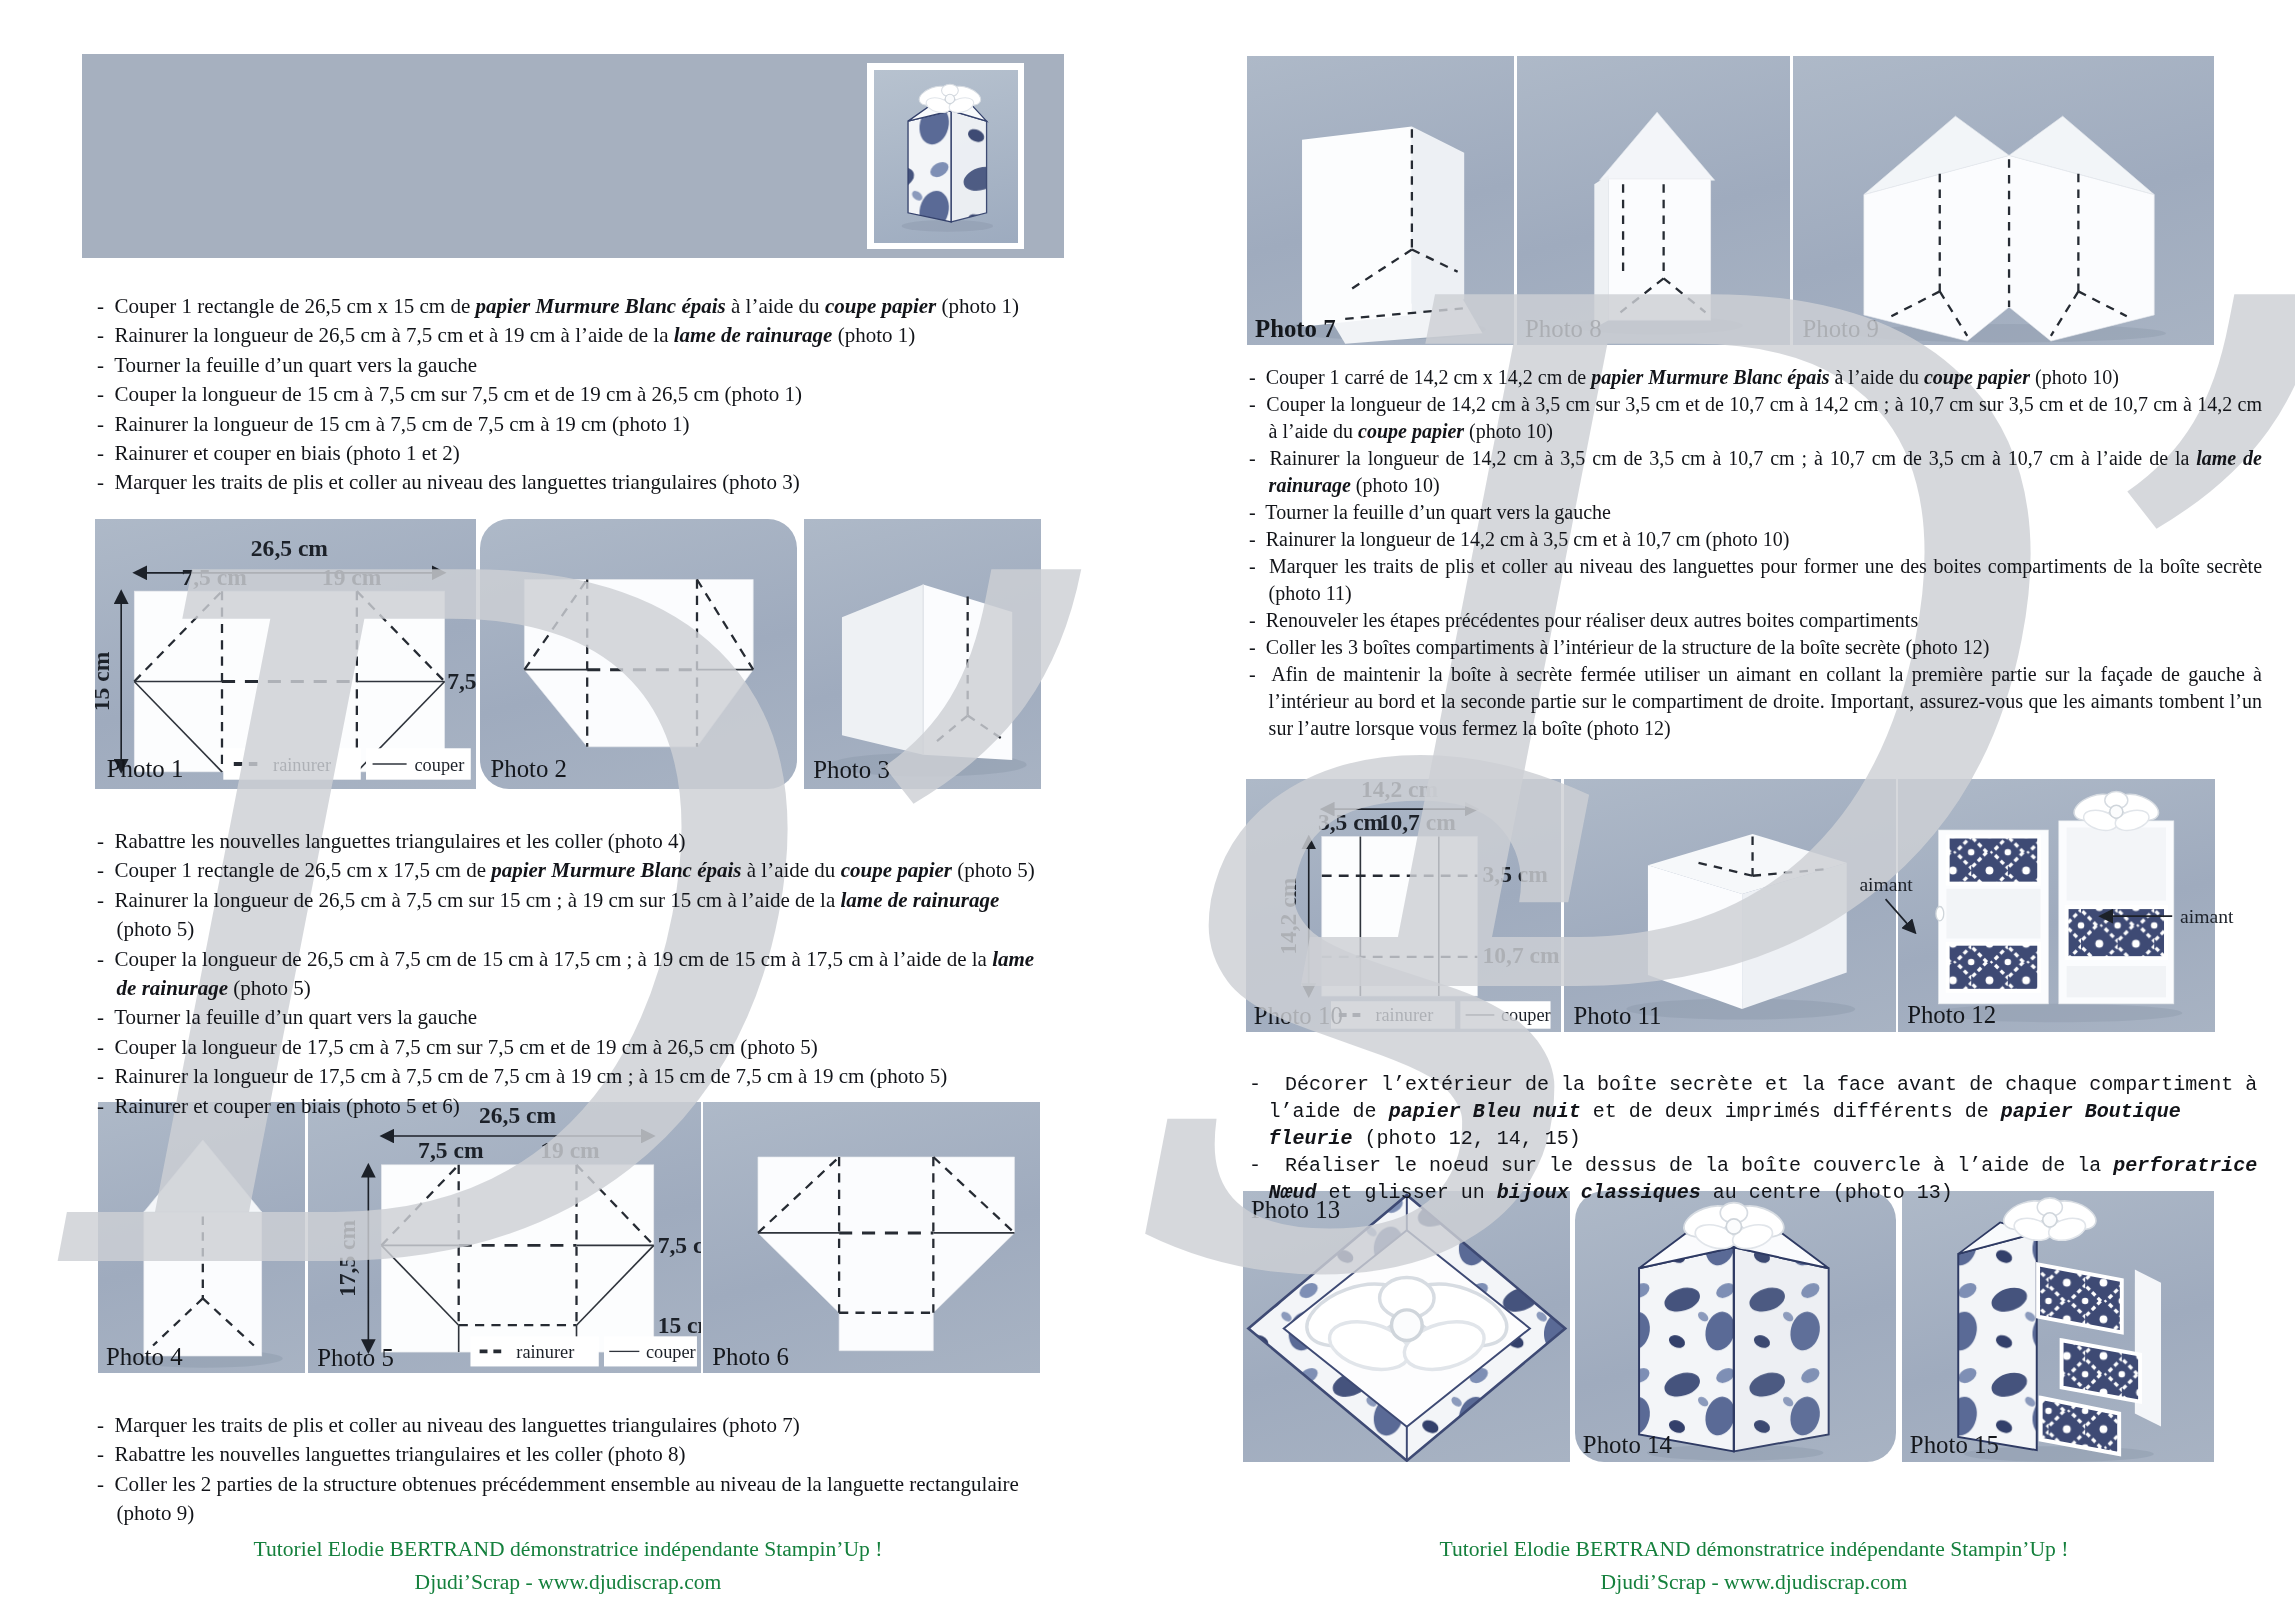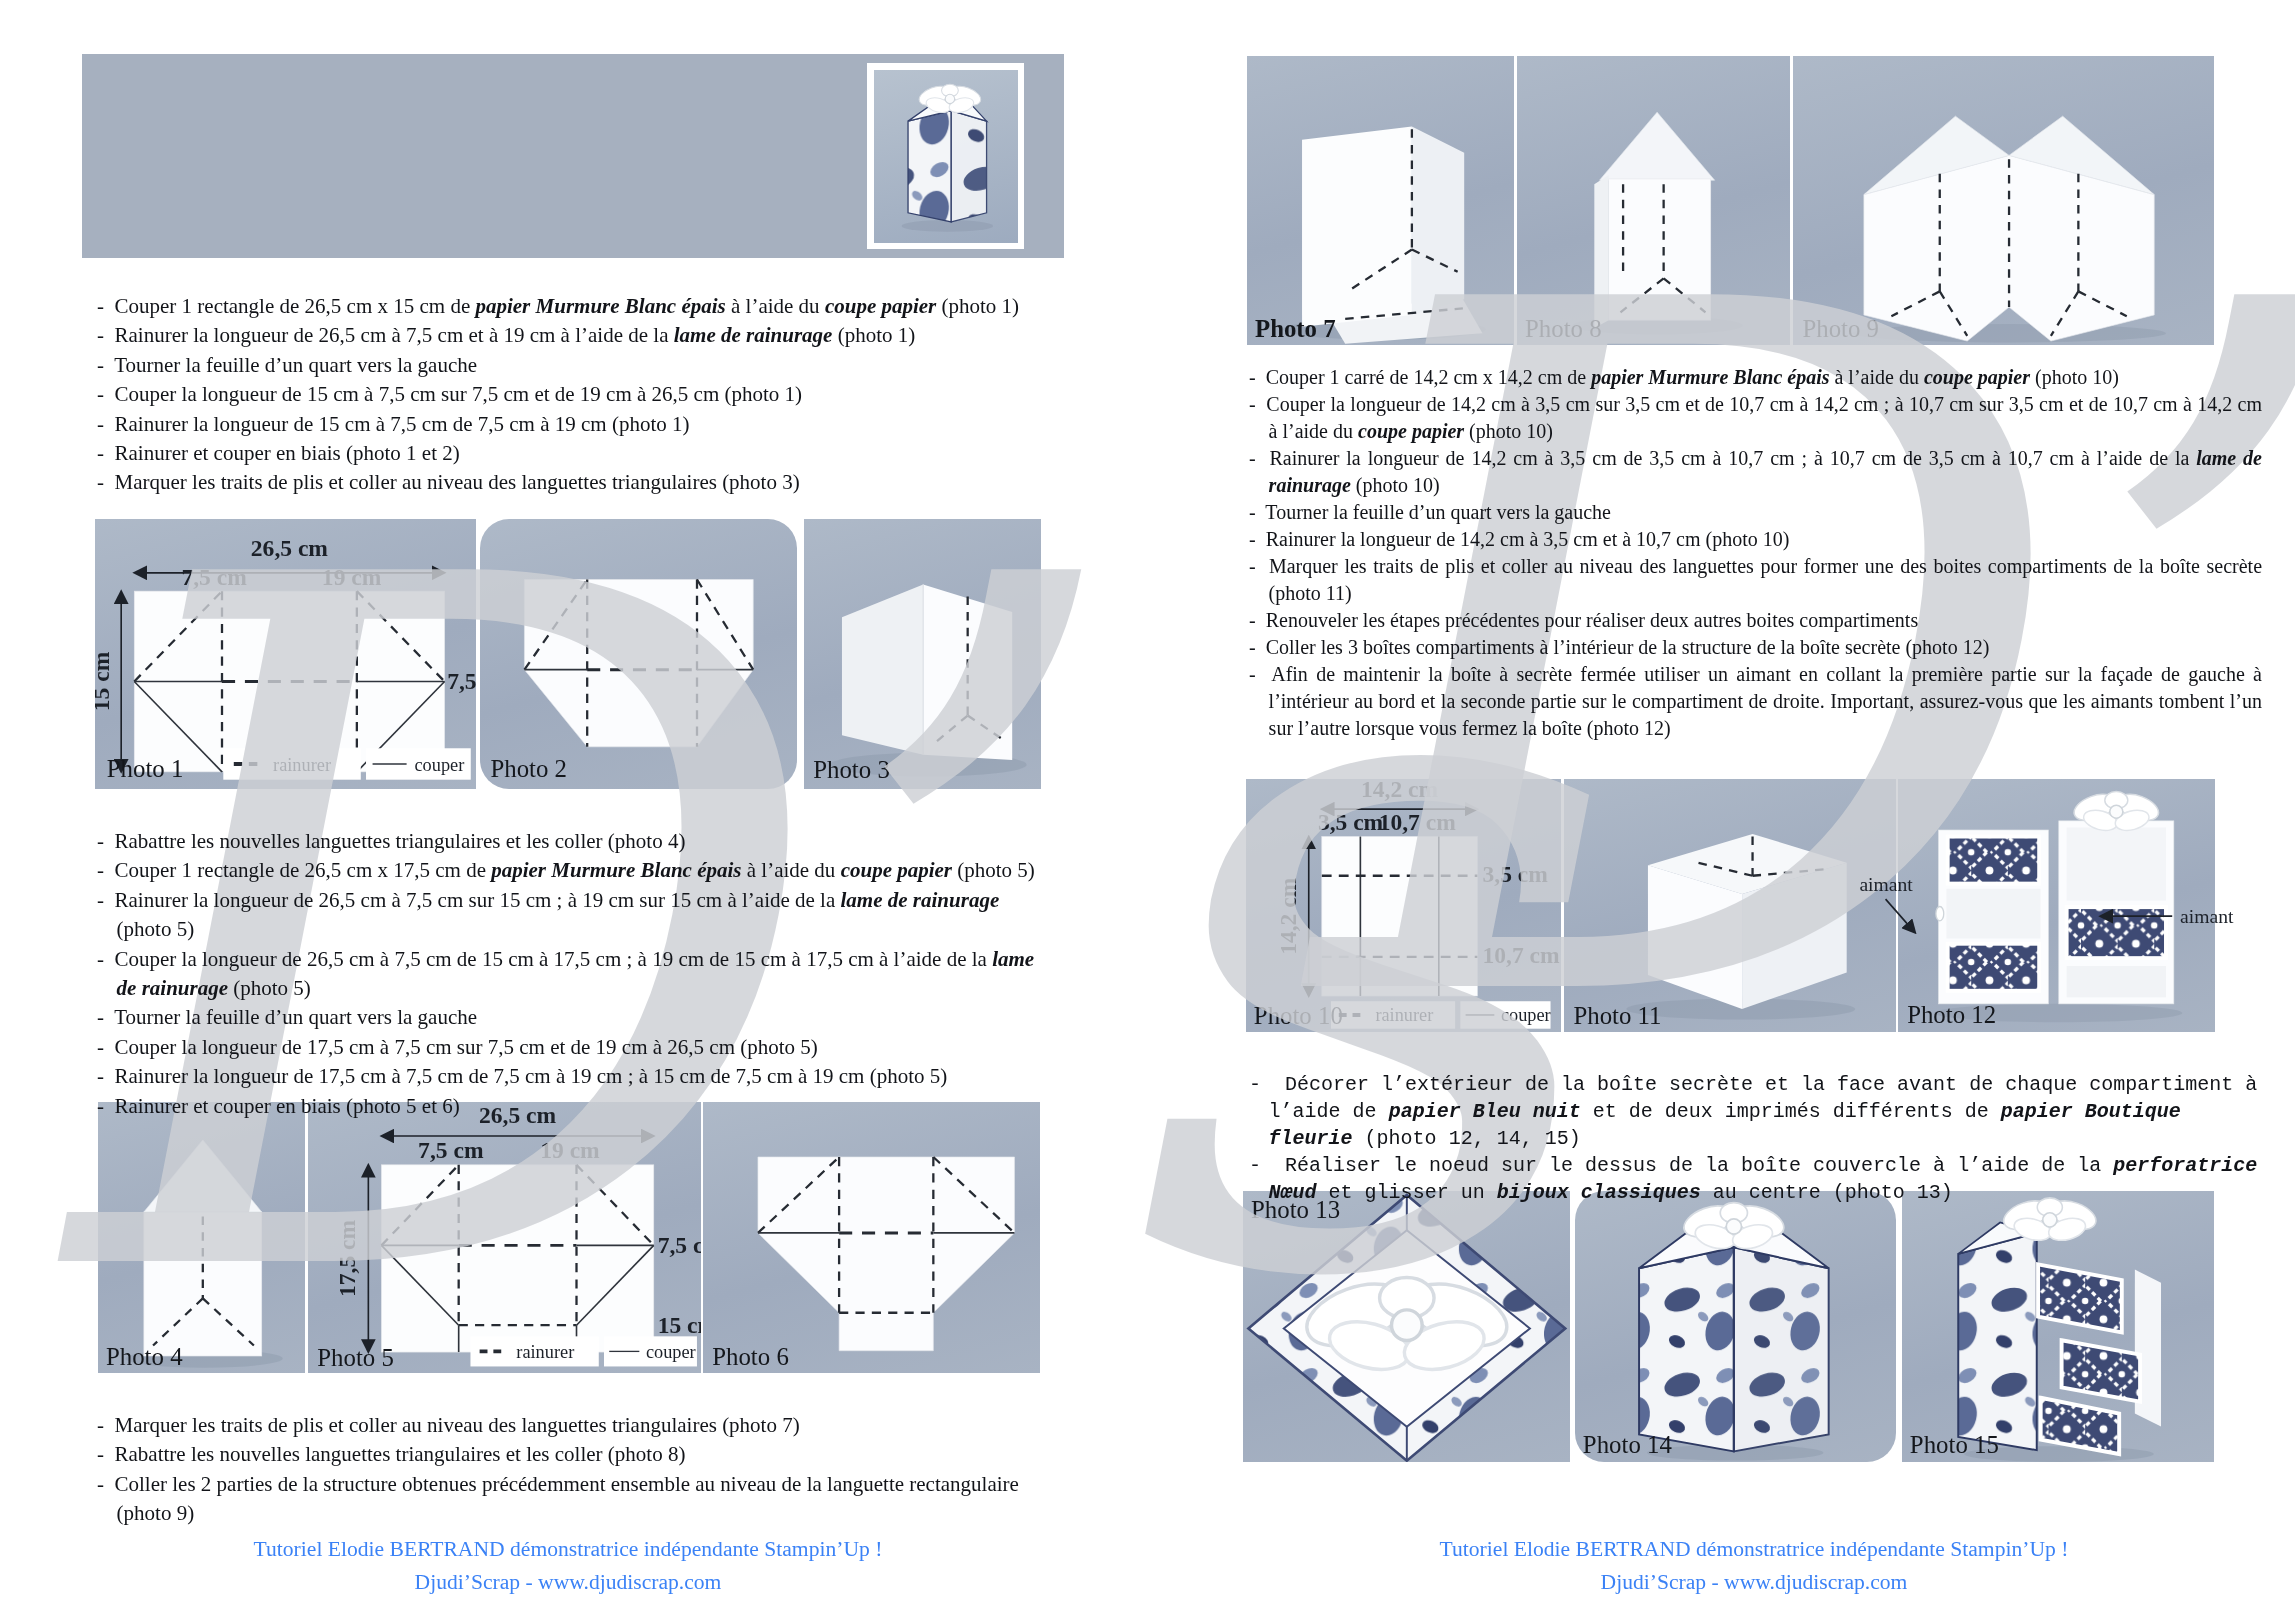--- a/index.html
+++ b/index.html
@@ -19,21 +19,21 @@
   .bullets ul{margin:0;padding:0;list-style:none;}
   .bullets li{padding-left:19.6px;text-indent:-19.6px;}
   .bullets li::before{content:"-  ";white-space:pre;}
   .bullets.tight{font-size:20px;line-height:27px;}
   .bullets.just li{text-align:justify;}
   .bi{font-weight:bold;font-style:italic;}
   
   .photo{position:absolute;background:linear-gradient(165deg,#aeb9c8 0%,#9fabbe 55%,#a8b3c3 100%);
        overflow:hidden;z-index:1;}
   .photo svg{position:absolute;left:0;top:0;}
-  .footer{z-index:4;text-align:center;color:#3b82f6;font-size:21.6px;line-height:33px;}
+  .footer{z-index:4;text-align:center;color:#15803d;font-size:21.6px;line-height:33px;}
   .watermark{z-index:2;pointer-events:none;font-style:italic;
        font-family:"DejaVu Serif","Liberation Serif",serif;
        color:rgba(205,208,212,0.82);line-height:1;user-select:none;}
   .overlay{z-index:4;}
   text{font-family:"Liberation Serif","DejaVu Serif",serif;}
   .dimtxt{font-size:36px;font-weight:600;fill:#1c2129;}
   .legtxt{font-size:28px;fill:#1c2129;}
   .phototxt{font-size:38px;fill:#14171c;}
   .aimanttxt{font-size:30px;fill:#1c2129;}
 </style>

